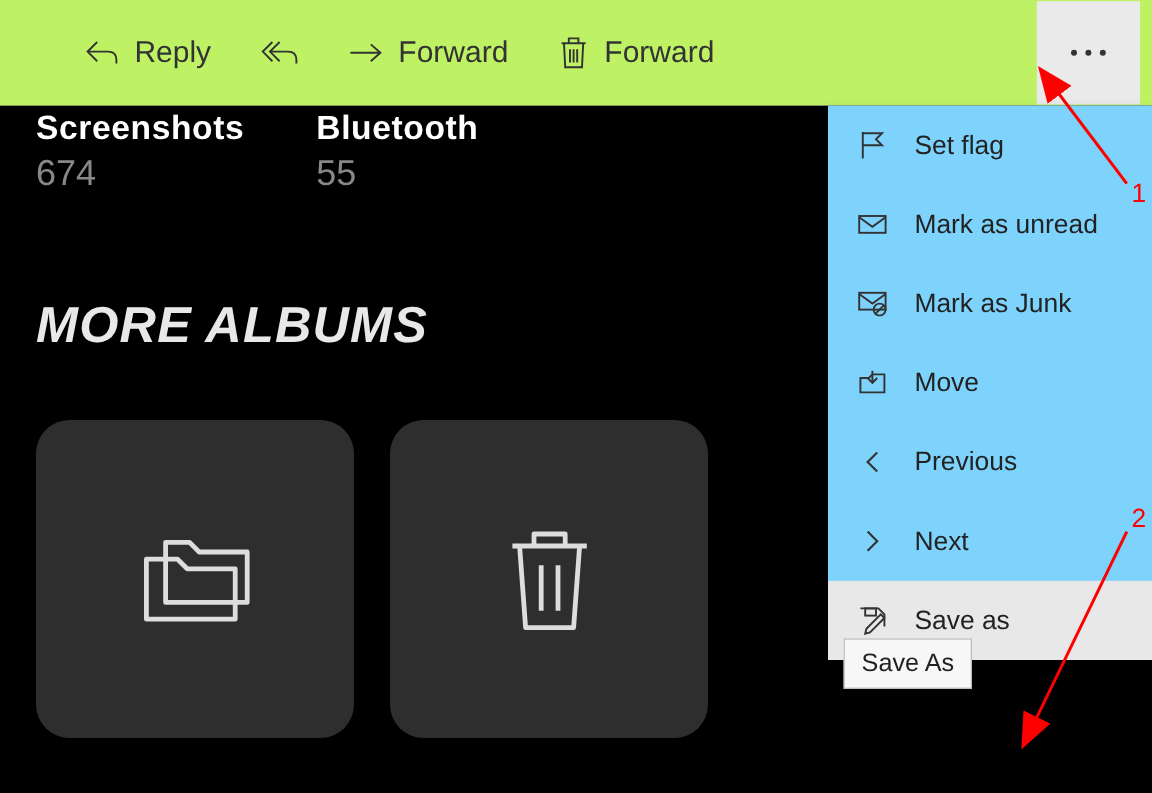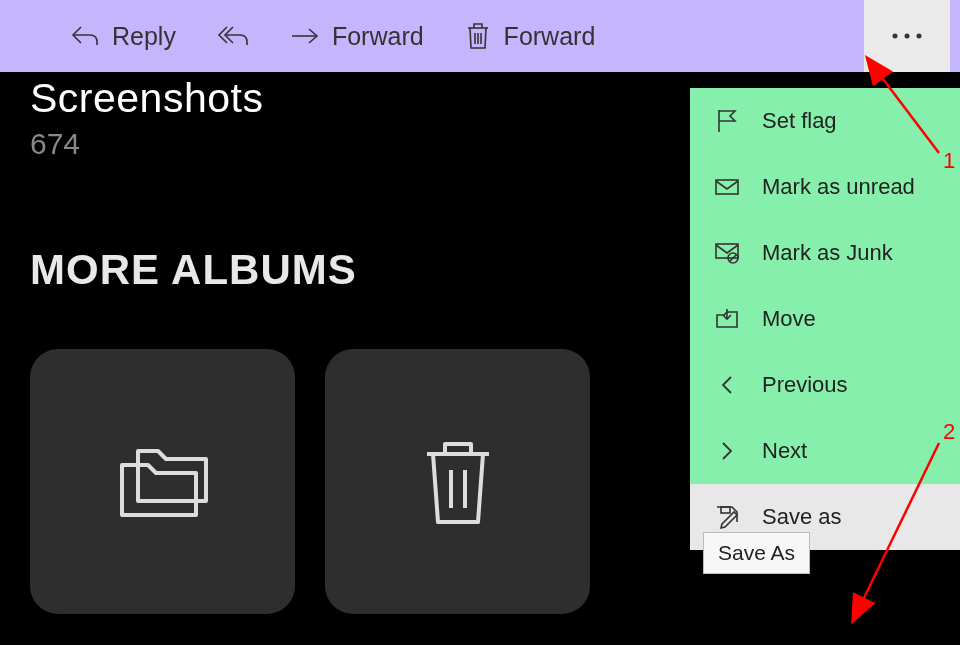--- a/index.html
+++ b/index.html
@@ -9,23 +9,23 @@
       height: 661px;
       overflow: hidden;
       position: relative;
       background: #fff;
     }
     
     
     .toolbar {
       display: flex;
       align-items: center;
-      height: 72px;
+      height: 88px;
       padding: 0 10px;
-      background: #c4b5fd;
+      background: #bef264;
       gap: 0;
     }
     .toolbar-btn {
       display: flex;
       align-items: center;
       gap: 12px;
       padding: 14px 20px;
       font-size: 25px;
       color: #333;
       cursor: pointer;
@@ -54,36 +54,37 @@
       height: 573px;
       overflow: hidden;
     }
     .album-row {
       display: flex;
       padding-left: 30px;
       padding-top: 3px;
       gap: 60px;
     }
     .album-item .album-title {
-      font-size: 41px;
-      font-weight: 400;
+      font-size: 28px;
+      font-weight: 700;
       color: #fff;
       letter-spacing: 0.5px;
     }
     .album-item .album-count {
       font-size: 30px;
       color: #888;
       margin-top: 5px;
     }
     .more-albums-header {
       display: flex;
       align-items: center;
       justify-content: space-between;
       padding: 0 30px;
       margin-top: 85px;
+      font-style: italic;
     }
     .more-albums-header .title {
       font-size: 42px;
       font-weight: 600;
       color: #e8e8e8;
       letter-spacing: 1px;
     }
     .more-albums-header .add {
       font-size: 32px;
       font-weight: 600;
@@ -104,21 +105,21 @@
       align-items: center;
       justify-content: center;
     }
     
     
     .dropdown {
       position: absolute;
       top: 88px;
       right: 0;
       width: 270px;
-      background: #86efac;
+      background: #7dd3fc;
       box-shadow: -2px 2px 8px rgba(0,0,0,0.15);
       z-index: 10;
     }
     .dropdown-item {
       display: flex;
       align-items: center;
       gap: 22px;
       padding: 20px 24px;
       font-size: 22px;
       color: #222;
@@ -214,20 +215,24 @@
       </svg>
     </span>
   </div>
 </div>
 
 <div class="content">
   <div class="album-row">
     <div class="album-item">
       <div class="album-title">Screenshots</div>
       <div class="album-count">674</div>
+    </div>
+    <div class="album-item">
+      <div class="album-title">Bluetooth</div>
+      <div class="album-count">55</div>
     </div>
   </div>
 
   <div class="more-albums-header">
     <div class="title">MORE ALBUMS</div>
     <div class="add">AD</div>
   </div>
 
   <div class="tile-row">
     <div class="tile">

